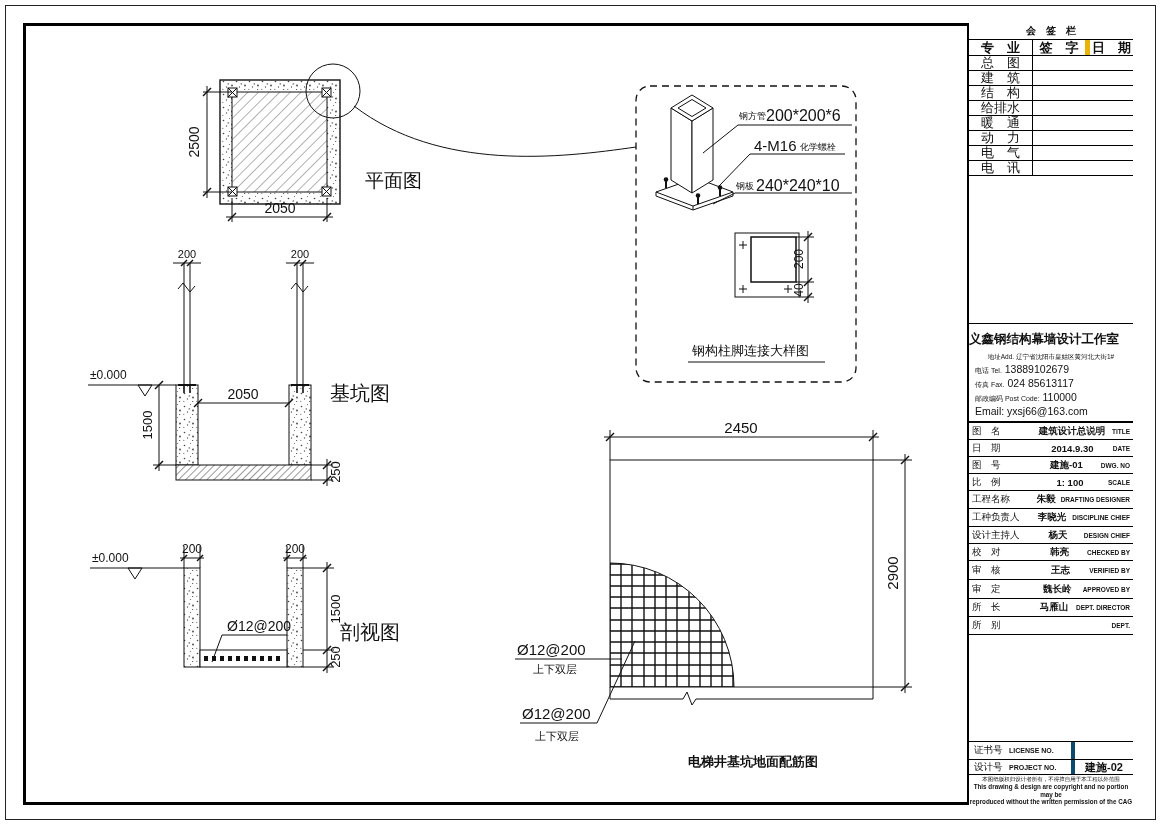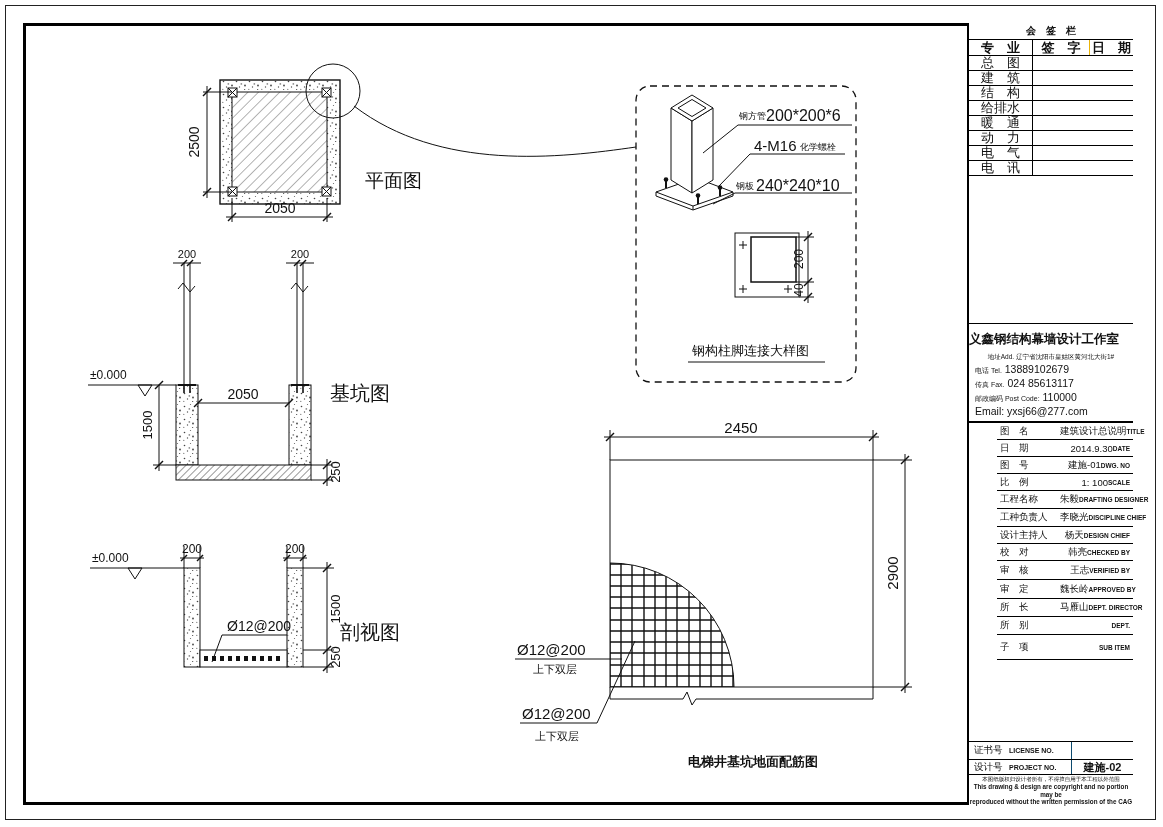--- a/index.html
+++ b/index.html
@@ -10,40 +10,40 @@
   svg text{font-family:"Liberation Sans",sans-serif;fill:#111;}
 
   
   .titleblock{position:absolute;left:967px;top:23px;width:174px;height:782px;border-left:2px solid #000;box-sizing:border-box;background:#fff;}
   .tb-abs{position:absolute;left:0;right:8px;box-sizing:border-box;}
 
   .sign-title{height:16px;line-height:16px;border-bottom:1px solid #000;text-align:center;font-size:10px;font-weight:bold;}
   .sign-row{display:flex;height:14px;line-height:14px;border-bottom:1px solid #000;font-size:13px;align-items:center;}
   .sign-row.hdr{height:15px;line-height:15px;font-weight:bold;}
   .sign-c1{width:64px;border-right:1px solid #000;text-align:center;box-sizing:border-box;}
-  .sign-c2{width:57px;border-right:1px solid #eab308;text-align:center;box-sizing:border-box;}
+  .sign-c2{width:57px;border-right:5px solid #eab308;text-align:center;box-sizing:border-box;}
   .sign-c3{flex:1;text-align:center;}
 
   .company{top:300px;height:100px;border-top:1px solid #000;border-bottom:2px solid #000;}
   .co-name{font-size:12.5px;font-weight:bold;margin-top:7px;}
   .co-addr{text-align:center;font-size:6.5px;margin-top:5px;}
   .co-line{font-size:10.5px;margin:1px 0 0 6px;white-space:nowrap;}
   .co-line .mini{font-size:7px;}
 
   .fields{top:400px;}
-  .f-row{display:flex;align-items:center;border-bottom:1px solid #000;box-sizing:border-box;padding:0 3px;margin-left:28px;}
+  .f-row{display:flex;align-items:center;border-bottom:1px solid #000;box-sizing:border-box;padding:0 3px;}
   .f-label{font-size:9.5px;width:56px;flex:none;white-space:nowrap;}
-  .f-value{font-size:9.5px;flex:1;text-align:right;padding-left:4px;white-space:nowrap;}
+  .f-value{font-size:9.5px;flex:1;text-align:center;padding-left:4px;white-space:nowrap;font-weight:bold;}
   .f-en{font-size:6.5px;font-weight:bold;text-align:right;flex:none;max-width:78px;white-space:nowrap;}
 
   .footer{top:718px;border-top:1px solid #000;}
   .ft-row{display:flex;align-items:center;border-bottom:1px solid #000;box-sizing:border-box;}
   .ft-label{font-size:9.5px;width:40px;flex:none;padding-left:5px;box-sizing:border-box;}
   .ft-en{font-size:7px;font-weight:bold;width:62px;flex:none;}
-  .ft-value{flex:1;border-left:1px solid #0c4a6e;align-self:stretch;display:flex;align-items:center;justify-content:center;font-size:11px;font-weight:bold;}
+  .ft-value{flex:1;border-left:4px solid #0c4a6e;align-self:stretch;display:flex;align-items:center;justify-content:center;font-size:11px;font-weight:bold;}
 
   .copyright{top:751px;height:31px;padding-top:2px;}
   .cp-cn{text-align:center;font-size:5.5px;}
   .cp-en{text-align:center;font-size:6.3px;font-weight:bold;line-height:7.5px;}
 </style>
 </head>
 <body>
 
 <div class="page">
   <div class="outer-border"></div>
@@ -422,21 +422,21 @@
           <div class="sign-c3"></div>
         </div>
     </div>
 
     <div class="tb-abs company">
       <div class="co-name">义鑫钢结构幕墙设计工作室</div>
       <div class="co-addr">地址Add. 辽宁省沈阳市皇姑区黄河北大街1#</div>
       <div class="co-line"><span class="mini">电话 Tel.</span> <span>13889102679</span></div>
       <div class="co-line"><span class="mini">传真 Fax.</span> <span>024 85613117</span></div>
       <div class="co-line"><span class="mini">邮政编码 Post Code:</span> <span>110000</span></div>
-      <div class="co-line"><span>Email:</span> <span>yxsj66@277.com</span></div>
+      <div class="co-line"><span>Email:</span> <span>yxsj66@163.com</span></div>
     </div>
 
     <div class="tb-abs fields">
       <div class="f-row" style="height:17px">
           <div class="f-label">图　名</div>
           <div class="f-value">建筑设计总说明</div>
           <div class="f-en">TITLE</div>
         </div>
       <div class="f-row" style="height:17px">
           <div class="f-label">日　期</div>
@@ -485,25 +485,20 @@
         </div>
       <div class="f-row" style="height:18px">
           <div class="f-label">所　长</div>
           <div class="f-value">马雁山</div>
           <div class="f-en">DEPT. DIRECTOR</div>
         </div>
       <div class="f-row" style="height:18px">
           <div class="f-label">所　别</div>
           <div class="f-value"></div>
           <div class="f-en">DEPT.</div>
-        </div>
-      <div class="f-row" style="height:25px">
-          <div class="f-label">子　项</div>
-          <div class="f-value"></div>
-          <div class="f-en">SUB ITEM</div>
         </div>
     </div>
 
     <div class="tb-abs footer">
       <div class="ft-row" style="height:18px">
         <div class="ft-label">证书号</div>
         <div class="ft-en">LICENSE NO.</div>
         <div class="ft-value"></div>
       </div>
       <div class="ft-row" style="height:15px">

